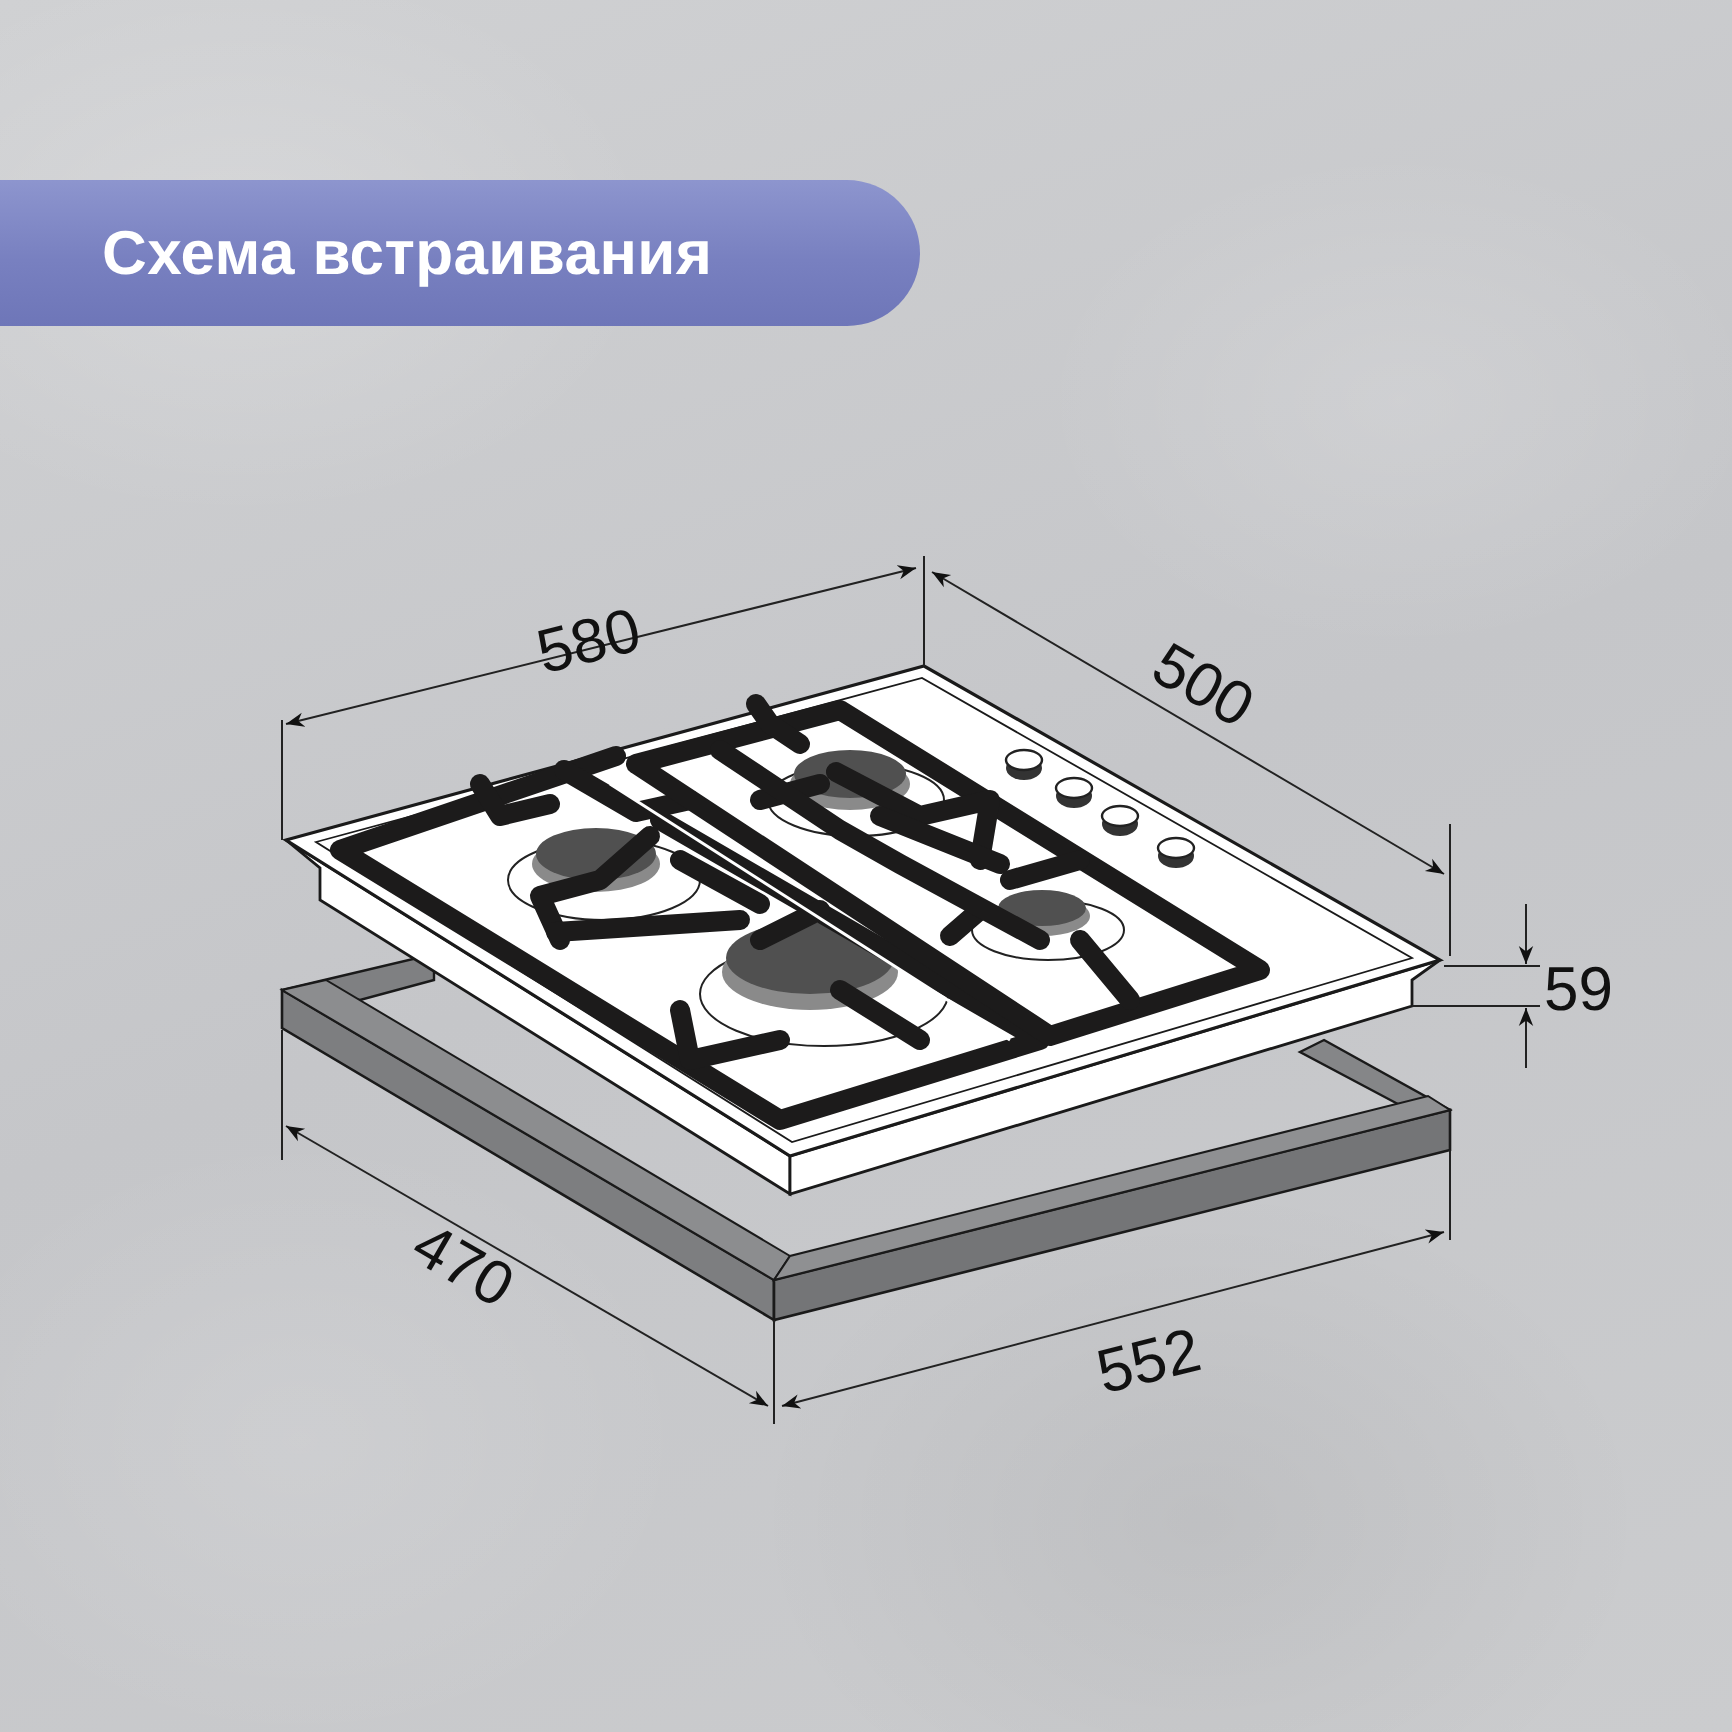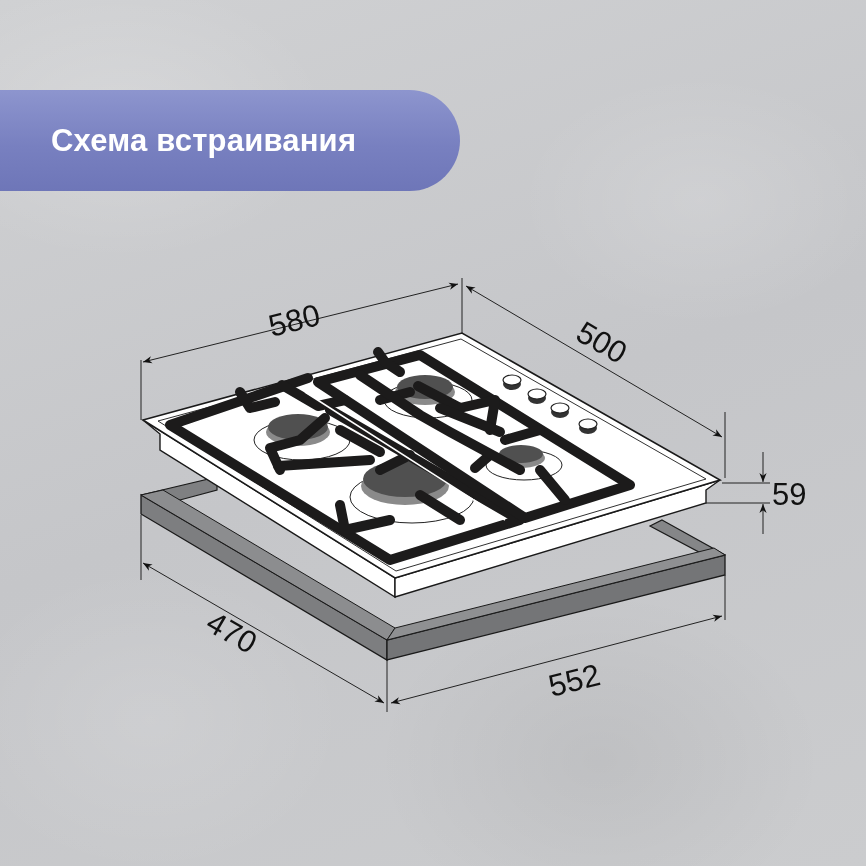--- a/index.html
+++ b/index.html
@@ -11,21 +11,21 @@
   .bg {
     position: absolute; inset: 0;
     background:
       radial-gradient(ellipse 300px 200px at 120px 120px, rgba(255,255,255,0.18), transparent 70%),
       radial-gradient(ellipse 260px 180px at 700px 200px, rgba(255,255,255,0.14), transparent 70%),
       radial-gradient(ellipse 320px 240px at 600px 760px, rgba(0,0,0,0.05), transparent 70%),
       radial-gradient(ellipse 280px 220px at 150px 720px, rgba(255,255,255,0.12), transparent 70%),
       linear-gradient(160deg, #d0d1d3 0%, #c5c6c9 50%, #cbccce 100%);
   }
   .banner {
-    position: absolute; left: 0; top: 90px; width: 460px; height: 101px;
+    position: absolute; left: 0; top: 90px; width: 460px; height: 73px;
     border-radius: 0 51px 51px 0;
     background: linear-gradient(180deg, #8d95ce 0%, #7880c0 55%, #6e76b8 100%);
     display: flex; align-items: center;
   }
   .banner-title {
     margin-left: 51px; color: #ffffff; font-size: 31px; font-weight: bold;
     letter-spacing: 0.2px; white-space: nowrap;
   }
   svg.diagram { position: absolute; left: 0; top: 0; }
   .dim-label {

